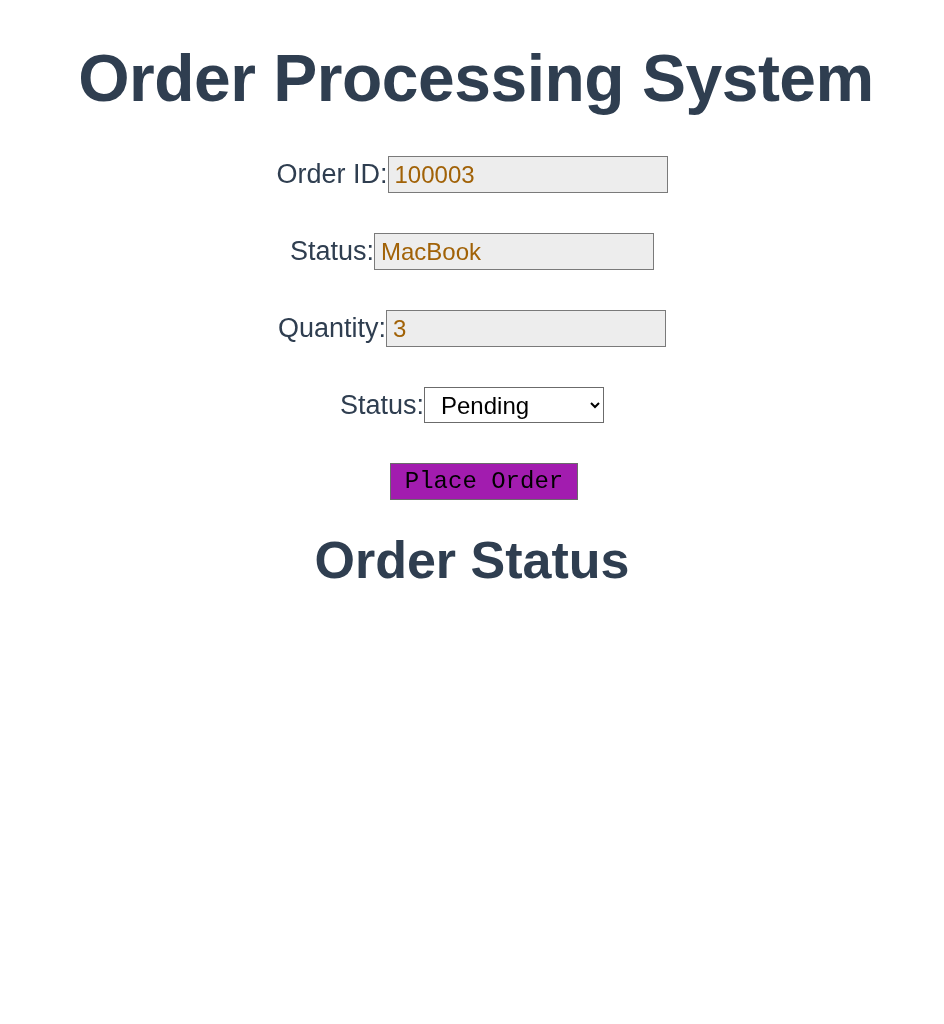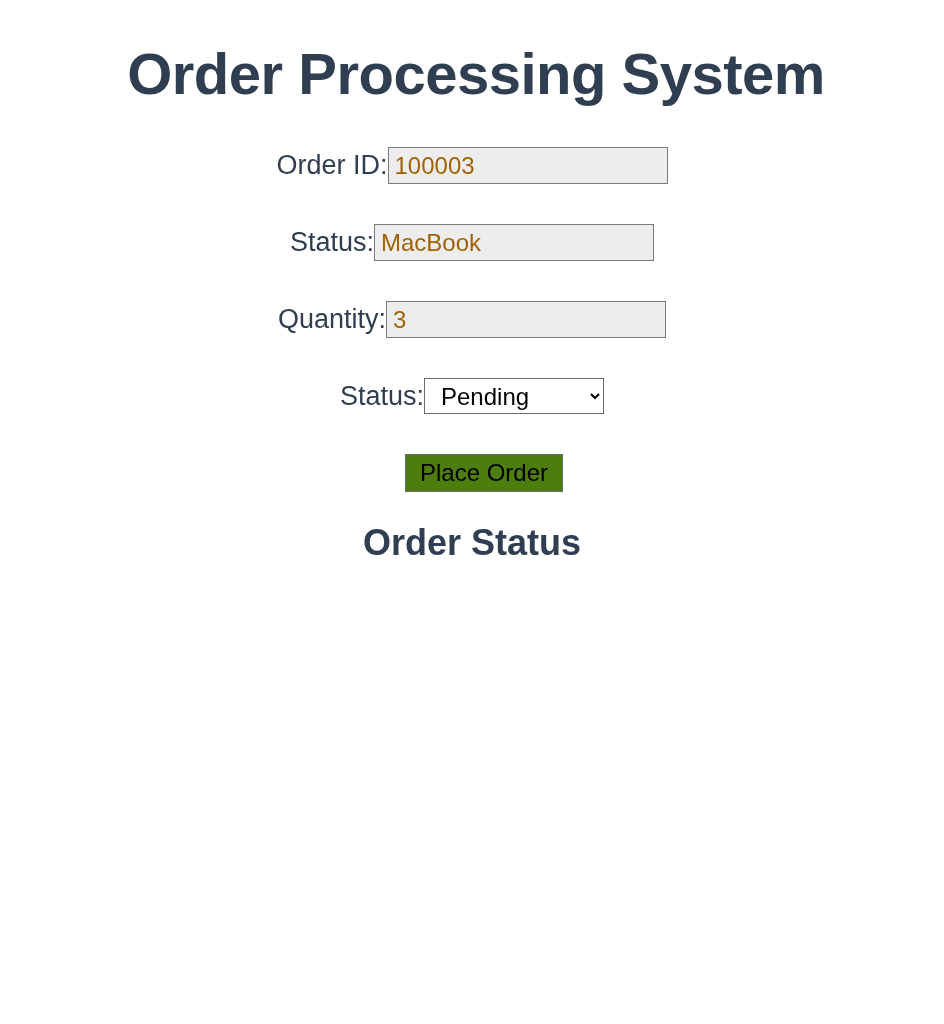--- a/index.html
+++ b/index.html
@@ -12,28 +12,28 @@
       background: #ffffff;
       width: 944px;
     }
     .container {
       width: 100%;
       text-align: center;
       padding-top: 40px;
     }
     h1 {
       color: #2f3e50;
-      font-size: 58px;
+      font-size: 66px;
       font-weight: 700;
       margin: 0 0 40px 8px;
       letter-spacing: -0.5px;
     }
     h2 {
       color: #2f3e50;
-      font-size: 36px;
+      font-size: 52px;
       font-weight: 700;
       margin: 30px 0 30px 0;
     }
     .form {
       display: flex;
       flex-direction: column;
       align-items: center;
       gap: 40px;
     }
     .field-row {
@@ -61,25 +61,25 @@
       font-family: Arial, Helvetica, sans-serif;
       font-size: 24px;
       padding: 2px 12px;
       border: 1px solid #6b6b6b;
       background: #ffffff;
       height: 36px;
       width: 180px;
       color: #000000;
     }
     button {
-      font-family: Liberation Sans, sans-serif;
+      font-family: Liberation Mono, monospace;
       font-size: 24px;
       padding: 4px 14px;
       border: 1px solid #6b6b6b;
-      background: #4d7c0f;
+      background: #a21caf;
       color: #000000;
       cursor: pointer;
       margin-left: 24px;
     }
     .status-text {
       color: #2f3e50;
       font-size: 27px;
       font-weight: 400;
       margin: 0;
     }

